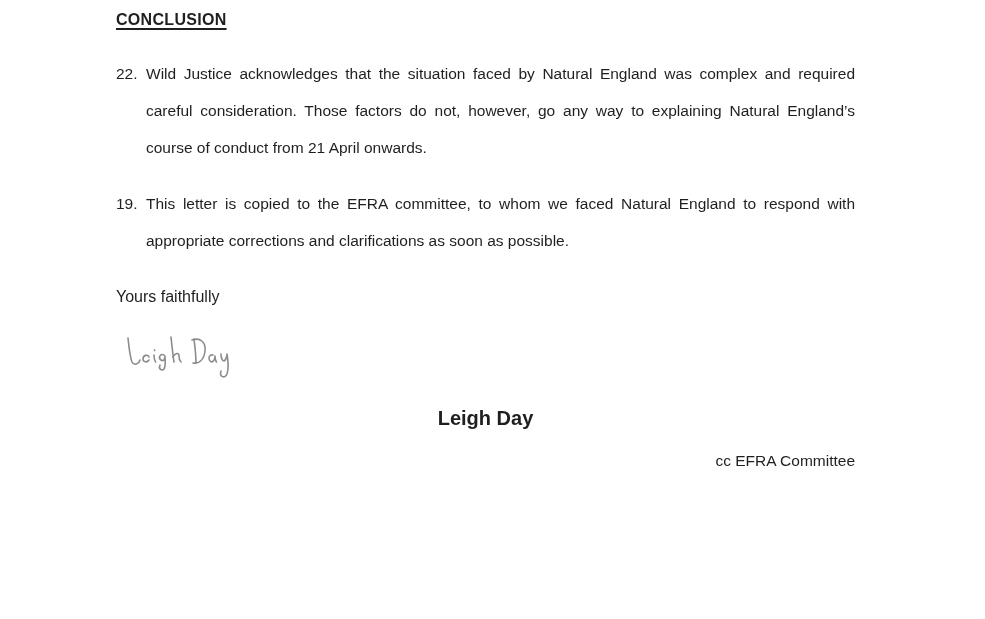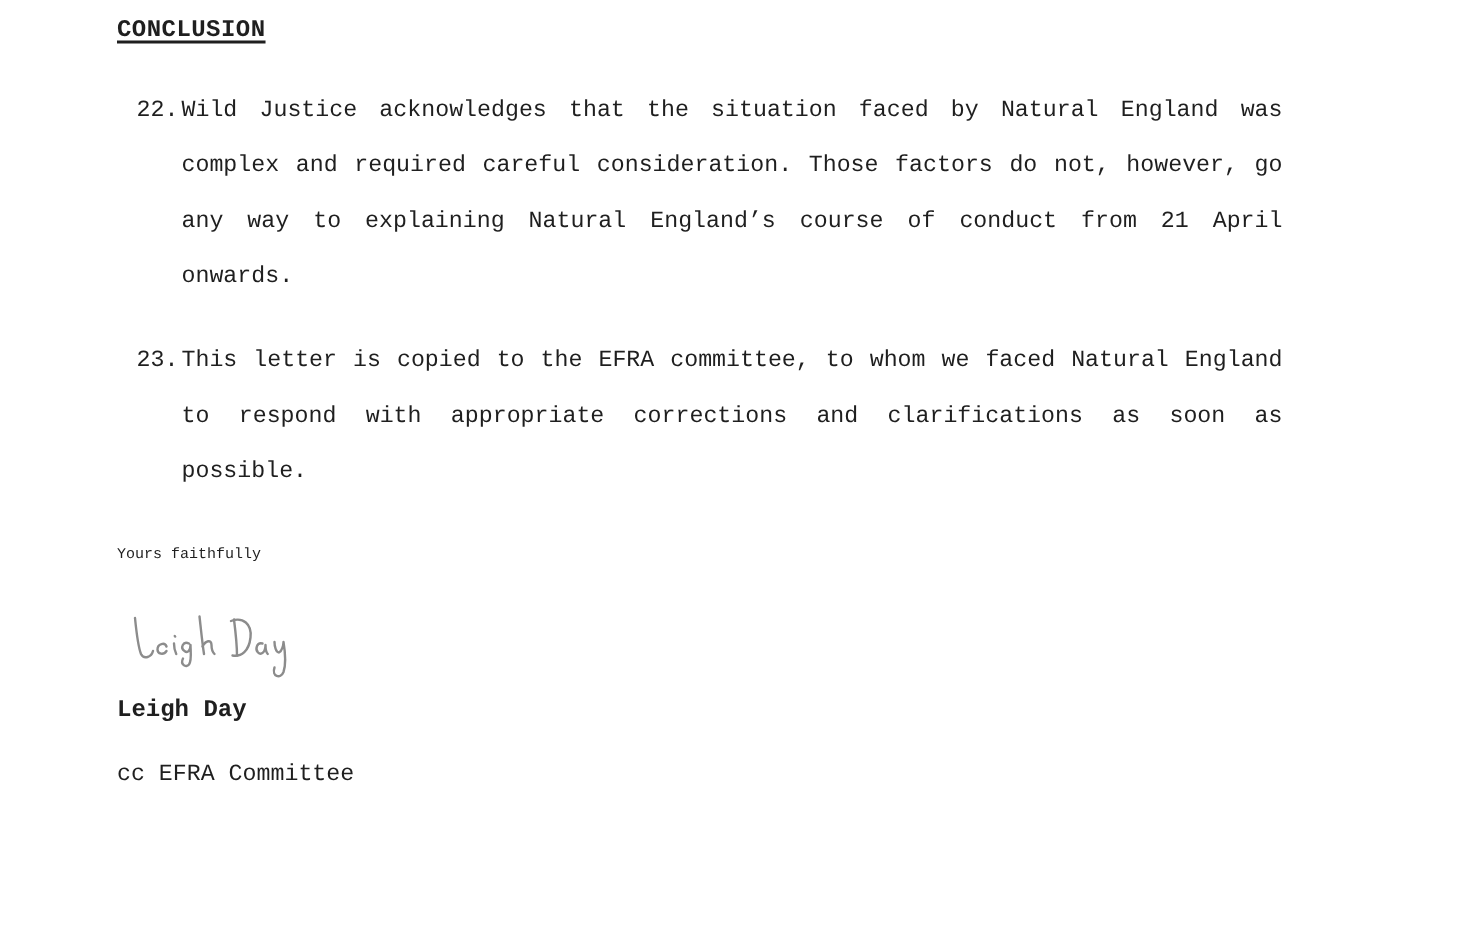--- a/index.html
+++ b/index.html
@@ -5,85 +5,86 @@
   * { margin: 0; padding: 0; box-sizing: border-box; }
   html, body {
     width: 985px; height: 619px;
     background: #ffffff;
     overflow: hidden;
     font-family: "Liberation Sans", sans-serif;
     color: #1f1f1f;
   }
   .page {
     width: 985px; height: 619px;
-    padding: 9px 130px 0 78px;
-    font-family: Liberation Mono, monospace;
+    padding: 9px 130px 0 116px;
   }
   .heading {
     font-size: 16px;
     font-weight: bold;
     line-height: 22px;
     text-decoration: underline;
     text-underline-offset: 3px;
     text-decoration-thickness: 1.5px;
     letter-spacing: 0.3px;
     margin-bottom: 24px;
   }
   .para {
     display: flex;
     font-size: 15.5px;
     line-height: 37px;
     margin-bottom: 19px;
   }
   .para .num {
     flex: none;
     width: 30px;
-    margin-left: 13px;
   }
   .para .text {
     flex: 1;
     text-align: justify;
   }
   .closing {
-    font-size: 10px;
+    font-size: 16px;
     line-height: 37px;
   }
   .signature-block {
     margin-top: 15px;
     height: 58px;
   }
   .signature-block svg {
     display: block;
     margin-left: 3px;
   }
   .signatory {
-    font-size: 16px;
+    margin-top: 19px;
+    font-size: 20px;
     font-weight: bold;
     line-height: 22px;
+    text-align: center;
   }
   .cc {
     margin-top: 21px;
     font-size: 15.5px;
     line-height: 22px;
+    text-align: right;
   }
 </style>
 </head>
 <body>
 
 <div class="page">
 
   <h1 class="heading">CONCLUSION</h1>
 
   <div class="para">
     <span class="num">22.</span>
     <span class="text">Wild Justice acknowledges that the situation faced by Natural England was complex and required careful consideration. Those factors do not, however, go any way to explaining Natural England’s course of conduct from 21 April onwards.</span>
   </div>
 
   <div class="para">
-    <span class="num">23.</span>
+    <span class="num">19.</span>
     <span class="text">This letter is copied to the EFRA committee, to whom we faced Natural England to respond with appropriate corrections and clarifications as soon as possible.</span>
   </div>
 
 
   <p class="closing">Yours faithfully</p>
 
   <div class="signature-block">
     <svg width="112" height="58" viewBox="0 0 110 58" fill="none" stroke="#8c8c8c" stroke-width="1.6" stroke-linecap="round" stroke-linejoin="round" role="img" aria-label="Leigh Day">
 
       <path d="M8 8 C9 18 10 27 12 32 C14 36 19 34 20 30"></path>

